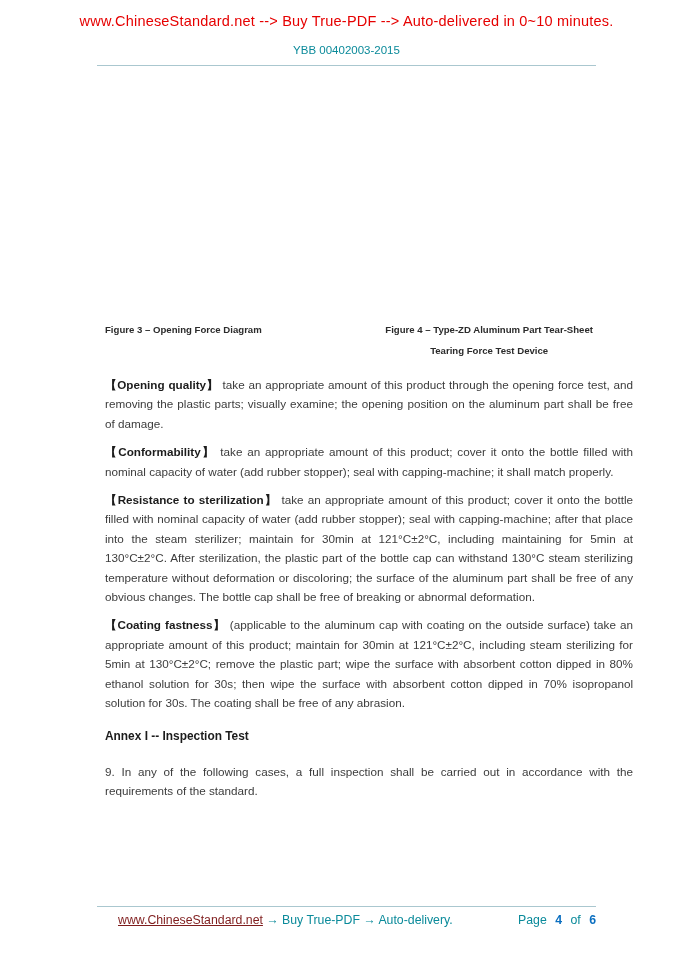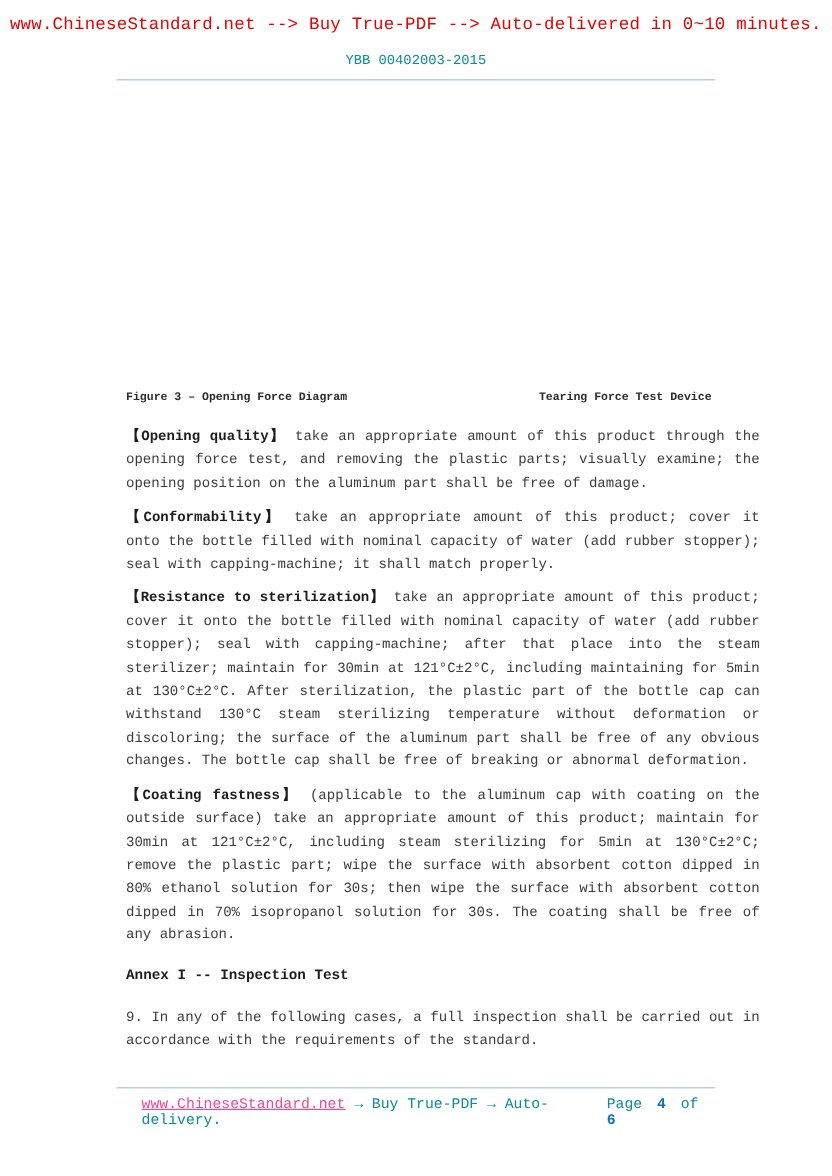--- a/index.html
+++ b/index.html
@@ -2,21 +2,21 @@
 <html><head>
 <meta charset="utf-8">
 <style>
   * { margin: 0; padding: 0; box-sizing: border-box; }
   html, body { background: #ffffff; }
   .page {
     position: relative;
     width: 693px;
     height: 980px;
     background: #ffffff;
-    font-family: Liberation Mono, monospace;
+    font-family: Liberation Sans, sans-serif;
     overflow: hidden;
     margin: 0 auto;
   }
   .promo {
     padding-top: 13px;
     text-align: center;
     color: #e60000;
     font-size: 14.5px;
     letter-spacing: 0.2px;
   }
@@ -80,21 +80,21 @@
     height: 0;
   }
   .footer-row {
     display: flex;
     align-items: baseline;
     padding: 6px 97px 0 118px;
     font-size: 12.3px;
     color: #0a8a9a;
   }
   .footer-link {
-    color: #ec4899;
+    color: #7f1d1d;
     text-decoration: underline;
     cursor: pointer;
   }
   .page-indicator { margin-left: auto; color: #0a8a9a; }
   .page-indicator > span { margin-left: 5px; }
   .page-num { color: #0b6fc0; font-weight: bold; }
 </style>
 </head>
 <body>
 
@@ -104,20 +104,21 @@
 
   <div class="doc-number">YBB 00402003-2015</div>
 
   <div class="rule"></div>
 
   <div class="figure-space"></div>
 
   <div class="captions">
     <div class="caption caption-left">Figure 3 – Opening Force Diagram</div>
     <div class="caption caption-right">
+      <div>Figure 4 – Type-ZD Aluminum Part Tear-Sheet</div>
       <div>Tearing Force Test Device</div>
     </div>
   </div>
 
   <div class="body-text">
 
     <p class="para">
       <b>【Opening quality】</b>
       <span>take an appropriate amount of this product through the opening force test, and removing the plastic parts; visually examine; the opening position on the aluminum part shall be free of damage.</span>
     </p>

